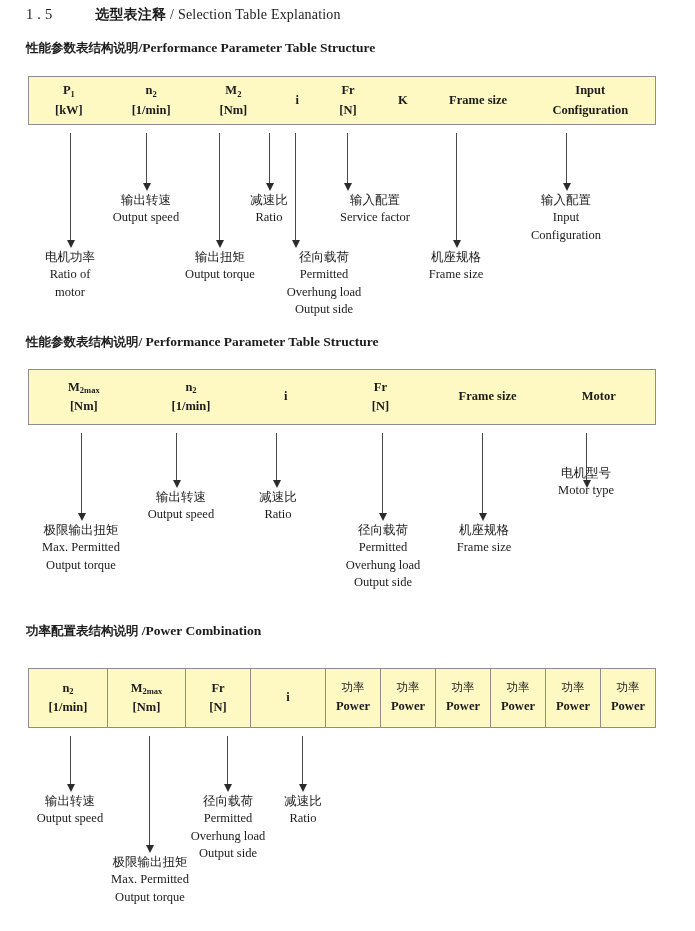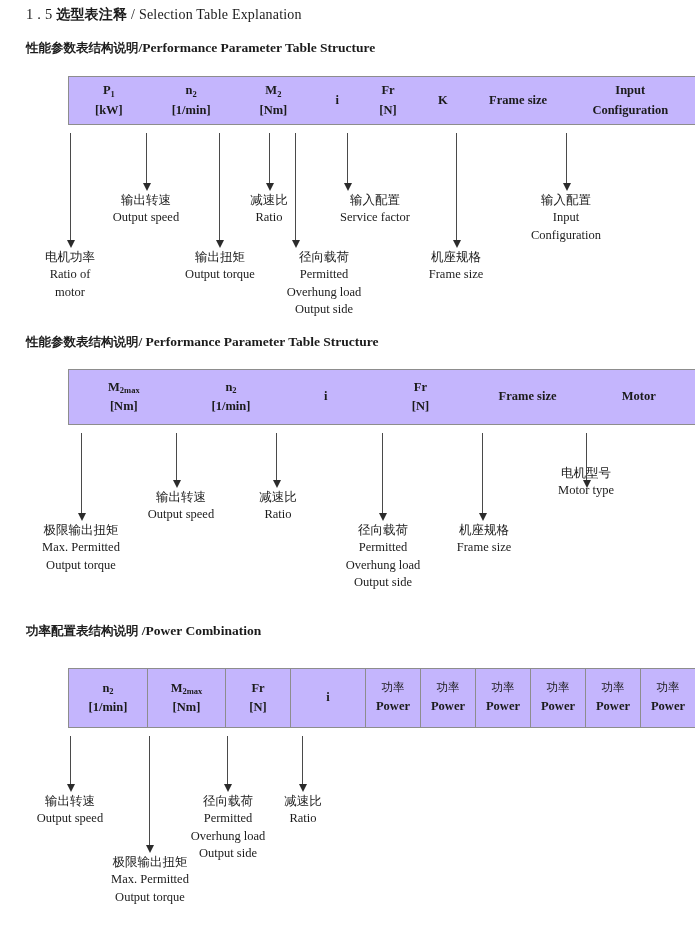--- a/index.html
+++ b/index.html
@@ -19,21 +19,21 @@
   
   .doc-title {
     position: absolute;
     left: 26px;
     top: 6px;
     font-size: 14.5px;
     letter-spacing: 0.2px;
     white-space: nowrap;
   }
   .doc-title .num { font-family: "Liberation Serif", serif; }
-  .doc-title .cn  { font-family: "DejaVu Sans", sans-serif; font-weight: bold; font-size: 14px; }
+  .doc-title .cn  { font-family: "DejaVu Sans", sans-serif; font-weight: bold; font-size: 14px; margin-left: 39px; }
   .doc-title .en  { font-family: "Liberation Serif", serif; font-size: 14px; }
 
   .sec-heading {
     position: absolute;
     left: 26px;
     font-size: 13px;
     white-space: nowrap;
   }
   .sec-heading .cn {
     font-family: Liberation Mono, monospace;
@@ -43,25 +43,24 @@
   .sec-heading .en {
     font-family: "Liberation Serif", serif;
     font-weight: bold;
     font-size: 13.5px;
   }
 
   
   .tbl {
     position: absolute;
     box-sizing: border-box;
-    background: #c4b5fd;
+    background: #fef9c3;
     border: 1px solid #8d8d8d;
     display: flex;
     align-items: stretch;
-    margin-left: 40px;
   }
   .tbl .col {
     box-sizing: border-box;
     display: flex;
     flex-direction: column;
     align-items: center;
     justify-content: center;
     font-family: "Liberation Serif", serif;
     font-weight: bold;
     font-size: 12.5px;

